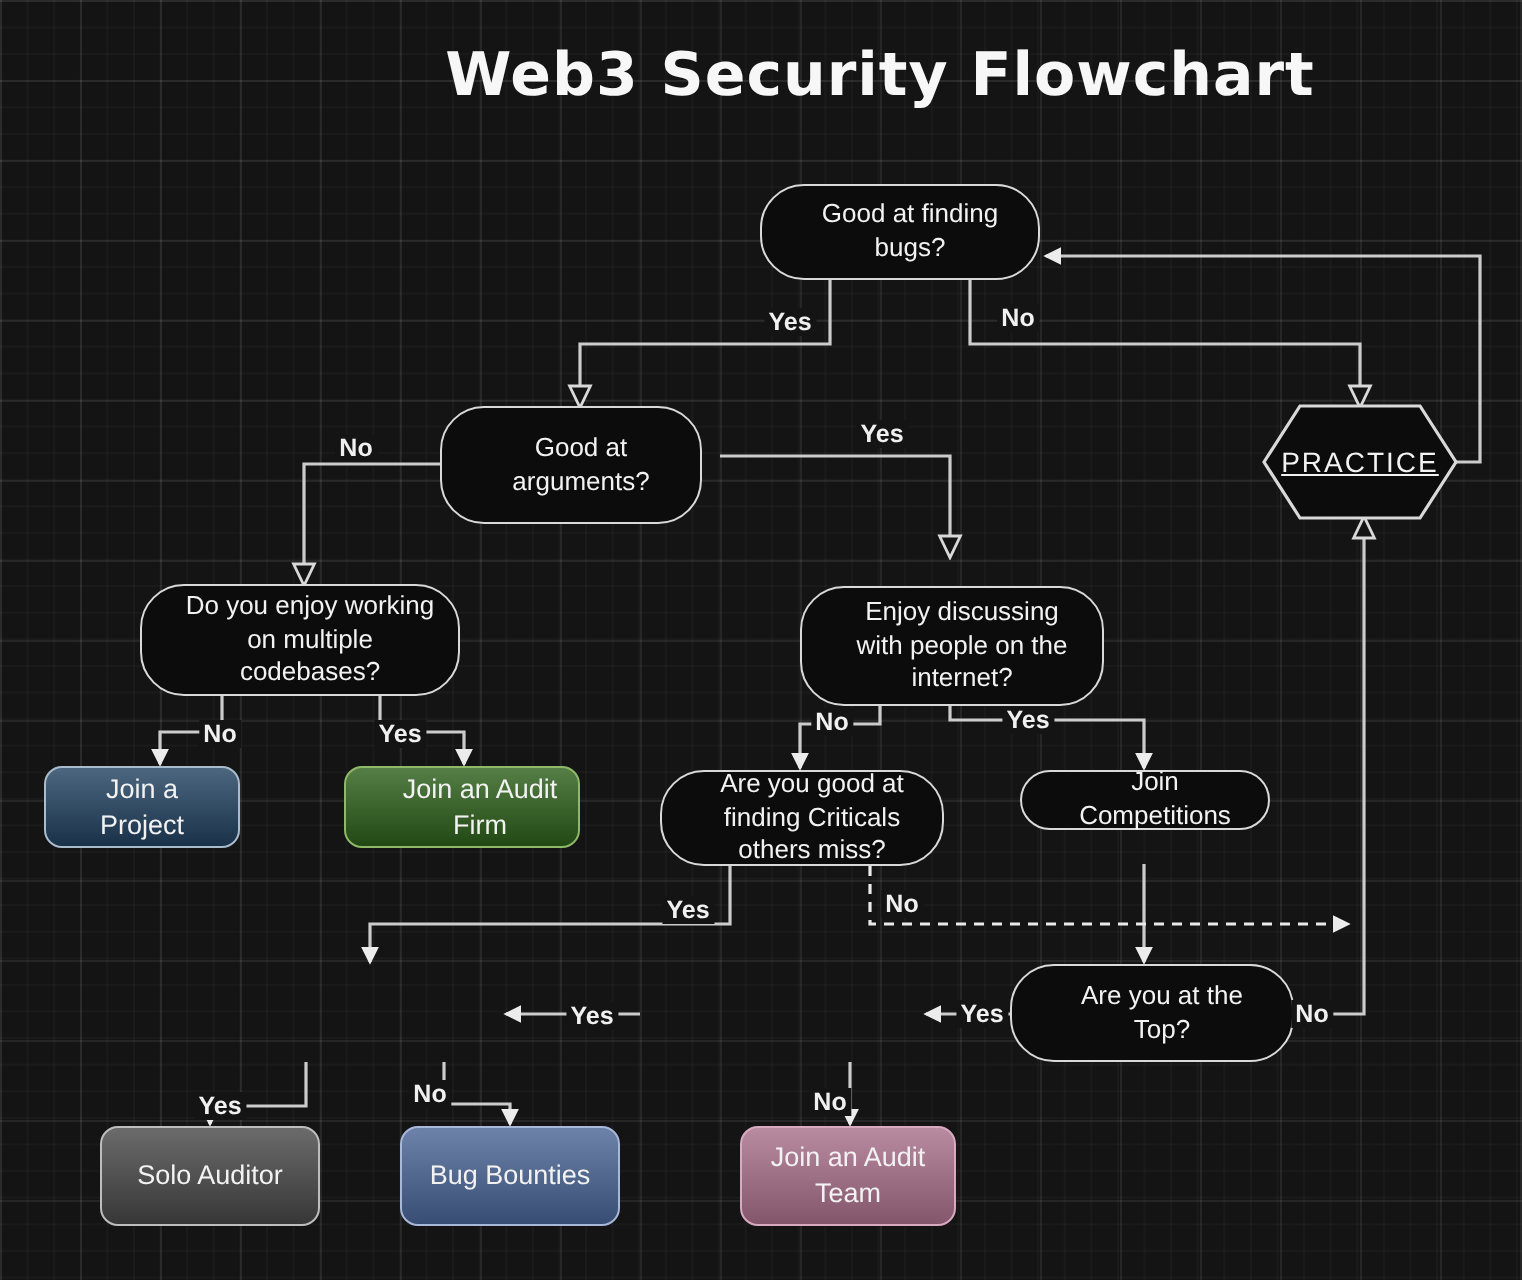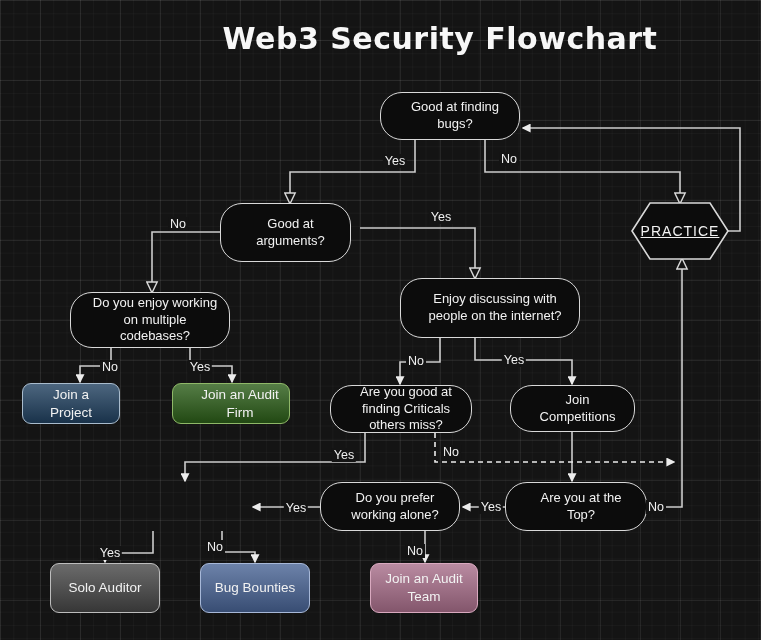--- a/index.html
+++ b/index.html
@@ -42,20 +42,21 @@
   .t-bounty{border:1px solid #a7b8d8;}
   .t-elite{border:1px solid #d9a9bf;}
   .hex-label{
     position:absolute;display:flex;align-items:center;justify-content:center;
     font-size:14px;letter-spacing:1px;color:#f2f2f2;text-decoration:underline;
   }
   .edge-label{
     position:absolute;transform:translate(-50%,-50%);
     font-size:12.5px;color:#f0f0f0;background:#141414;padding:0 2px;
     white-space:nowrap;
+    font-weight:bold;
   }
 </style>
 </head>
 <body>
 
 <div class="canvas">
 
   <div class="title">Web3 Security Flowchart</div>
 
   <svg class="wires" width="761" height="640" viewBox="0 0 761 640">
@@ -93,28 +94,27 @@
   </svg>
 
   <div class="node q" style="left:380px;top:92px;width:140px;height:48px;">Good at finding bugs?</div>
 
   <div class="node q" style="left:220px;top:203px;width:131px;height:59px;">Good at arguments?</div>
 
   <div class="hex-label" style="left:632px;top:203px;width:96px;height:56px;">PRACTICE</div>
 
   <div class="node q" style="left:70px;top:292px;width:160px;height:56px;">Do you enjoy working on multiple codebases?</div>
 
-  <div class="node q" style="left:400px;top:278px;width:180px;height:60px;">Enjoy discussing with people on the internet?</div>
+  <div class="node q" style="left:400px;top:293px;width:152px;height:60px;">Enjoy discussing with people on the internet?</div>
 
   <div class="node q" style="left:330px;top:385px;width:142px;height:48px;">Are you good at finding Criticals others miss?</div>
 
-  <div class="node q" style="left:510px;top:385px;width:125px;height:47px;">Join Competitions</div>
+  <div class="node q" style="left:510px;top:385px;width:125px;height:30px;">Join Competitions</div>
 
 
-  <div class="node q" style="left:320px;top:482px;width:140px;height:49px;">Do you prefer working alone?</div>
 
   <div class="node q" style="left:505px;top:482px;width:142px;height:49px;">Are you at the Top?</div>
 
   <div class="node terminal t-project" style="left: 22px; top: 383px; width: 98px; height: 41px; background-color: rgb(32, 64, 95);">Join a Project</div>
 
   <div class="node terminal t-audit" style="left: 172px; top: 383px; width: 118px; height: 41px; background-color: rgb(43, 93, 24);">Join an Audit Firm</div>
 
   <div class="node terminal t-bounty" style="left: 200px; top: 563px; width: 110px; height: 50px; background-color: rgb(72, 99, 148);">Bug Bounties</div>
 
   <div class="node terminal t-solo" style="left: 50px; top: 563px; width: 110px; height: 50px; background-color: rgb(70, 70, 70);">Solo Auditor</div>

